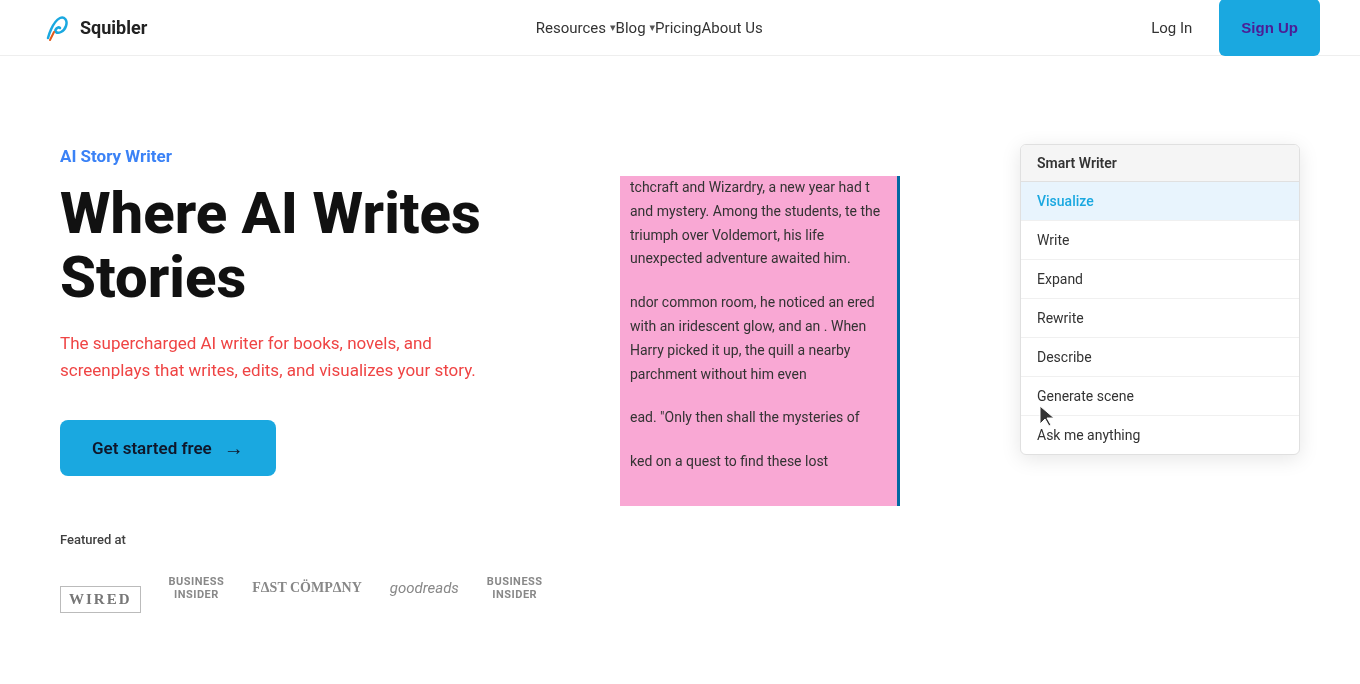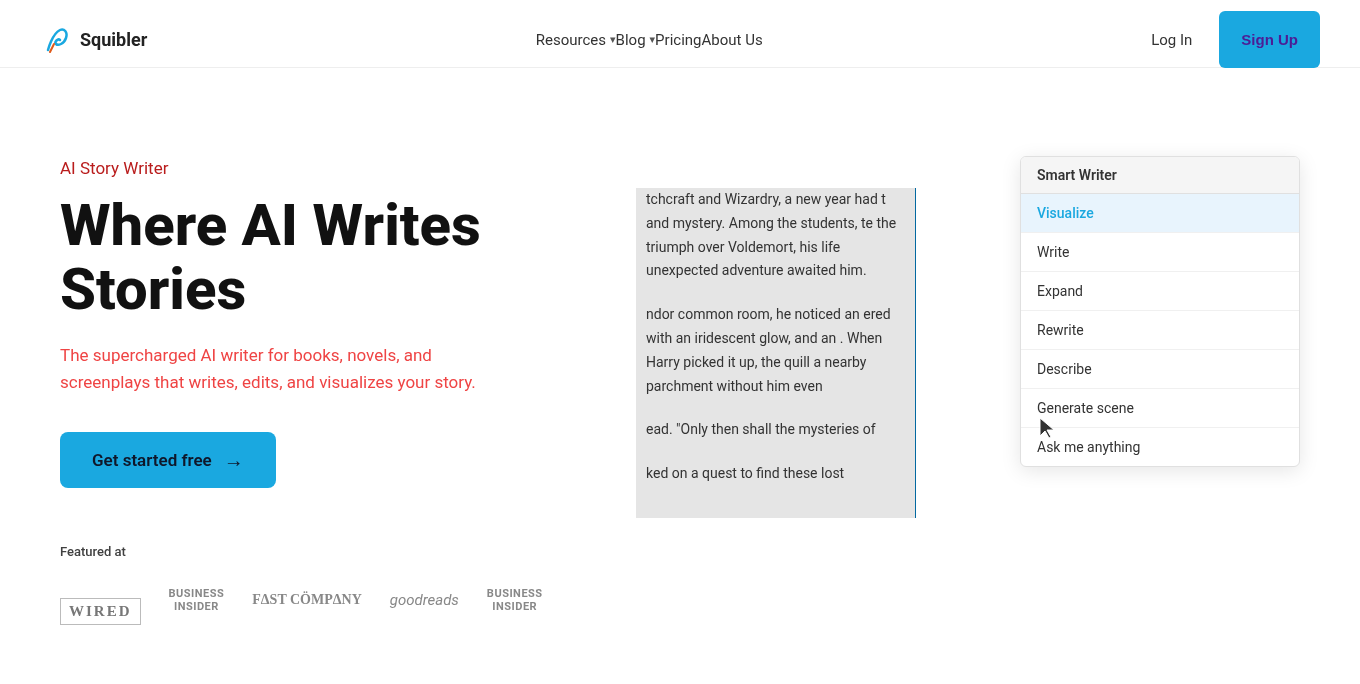--- a/index.html
+++ b/index.html
@@ -2,55 +2,55 @@
 <html><head>
   <meta charset="utf-8">
   <style>
     * { margin: 0; padding: 0; box-sizing: border-box; }
     body { font-family: -apple-system, BlinkMacSystemFont, 'Segoe UI', Roboto, sans-serif; background: #fff; color: #222; overflow-x: hidden; }
 
     
     nav {
       display: flex; align-items: center; justify-content: space-between;
       padding: 0 40px; height: 56px; border-bottom: 1px solid #eee;
-      position: sticky; top: 0; background: #fff; z-index: 100; margin-top: 12px;
+      position: sticky; top: 0; background: #fff; z-index: 100;
     }
     .nav-logo { display: flex; align-items: center; gap: 8px; text-decoration: none; color: #222; font-weight: 700; font-size: 18px; }
     .nav-logo-icon { width: 32px; height: 32px; }
     .nav-links { display: flex; align-items: center; }
     .nav-link { text-decoration: none; color: #333; font-size: 15px; display: flex; align-items: center; gap: 4px; cursor: pointer; }
     .nav-link-chevron { font-size: 11px; color: #555; }
     .nav-actions { display: flex; align-items: center; gap: 27px; }
     .nav-login { text-decoration: none; color: #333; font-size: 15px; cursor: pointer; }
     .nav-signup { background: #1aa8e0; color: #4c1d95; border: none; border-radius: 6px; padding: 20px 22px; font-size: 15px; font-weight: 600; cursor: pointer; }
 
     
     .hero { display: flex; align-items: flex-start; padding: 80px 60px 40px 60px; max-width: 1360px; min-height: 628px; position: relative; }
     .hero-left { flex: 0 0 520px; padding-top: 10px; }
-    .hero-tag { color: #b91c1c; font-weight: 400; font-size: 17px; margin-bottom: 16px; }
+    .hero-tag { color: #3b82f6; font-weight: 700; font-size: 17px; margin-bottom: 16px; }
     .hero-title { font-size: 58px; font-weight: 800; line-height: 1.1; color: #111; margin-bottom: 20px; }
     .hero-subtitle { font-size: 17px; color: #ef4444; line-height: 1.6; max-width: 460px; margin-bottom: 36px; }
     .hero-cta { display: inline-flex; align-items: center; gap: 12px; background: #1aa8e0; color: #0f172a; border: none; border-radius: 8px; padding: 16px 32px; font-size: 17px; font-weight: 600; cursor: pointer; text-decoration: none; margin-bottom: 56px; }
     .hero-cta-arrow { font-size: 20px; }
     .featured-label { font-size: 13px; color: #404040; margin-bottom: 16px; font-weight: 500; }
     .featured-logos { display: flex; align-items: center; gap: 28px; flex-wrap: wrap; }
     .logo-wired { font-family: 'Georgia', serif; font-size: 15px; font-weight: 800; letter-spacing: 2px; color: #777; border: 1.5px solid #bbb; padding: 4px 8px; margin-top: 23px; }
     .logo-business-insider { font-size: 11px; font-weight: 700; color: #888; text-align: center; text-transform: uppercase; letter-spacing: 0.5px; line-height: 1.2; }
     .logo-fast { font-family: 'Georgia', serif; font-size: 14px; font-weight: 700; color: #888; }
     .logo-goodreads { font-size: 15px; color: #888; font-style: italic; }
 
     
     .hero-right { flex: 1; position: relative; height: 420px; margin-left: 40px; }
 
     
     .story-panel {
-      position: absolute; left: 16px; top: 40px;
+      position: absolute; left: 0; top: 40px;
       width: 280px; height: 330px;
-      background: #e5e5e5; overflow: hidden;
-      border-right: 1px solid #0369a1;
+      background: #f9a8d4; overflow: hidden;
+      border-right: 3px solid #0369a1;
     }
     .story-text { font-size: 14px; line-height: 1.7; color: #333; padding: 0 10px; }
     .story-text p { margin-bottom: 20px; }
 
     
     .smart-writer-panel {
       position: absolute; right: 0; top: 8px;
       width: 280px; background: #fff;
       border: 1px solid #e0e0e0; border-radius: 6px;
       box-shadow: 0 4px 20px rgba(0,0,0,0.1);

